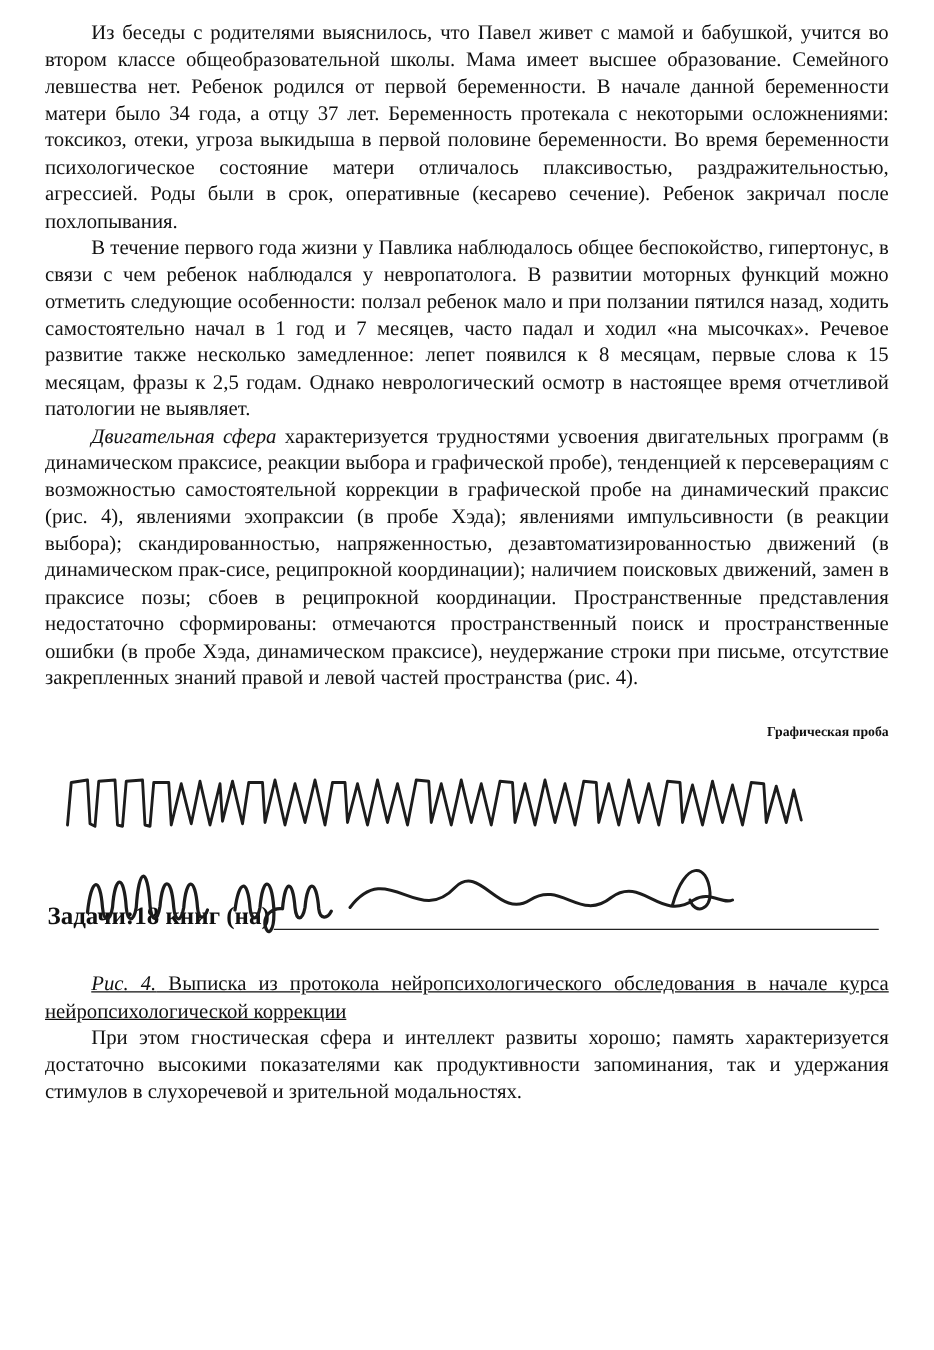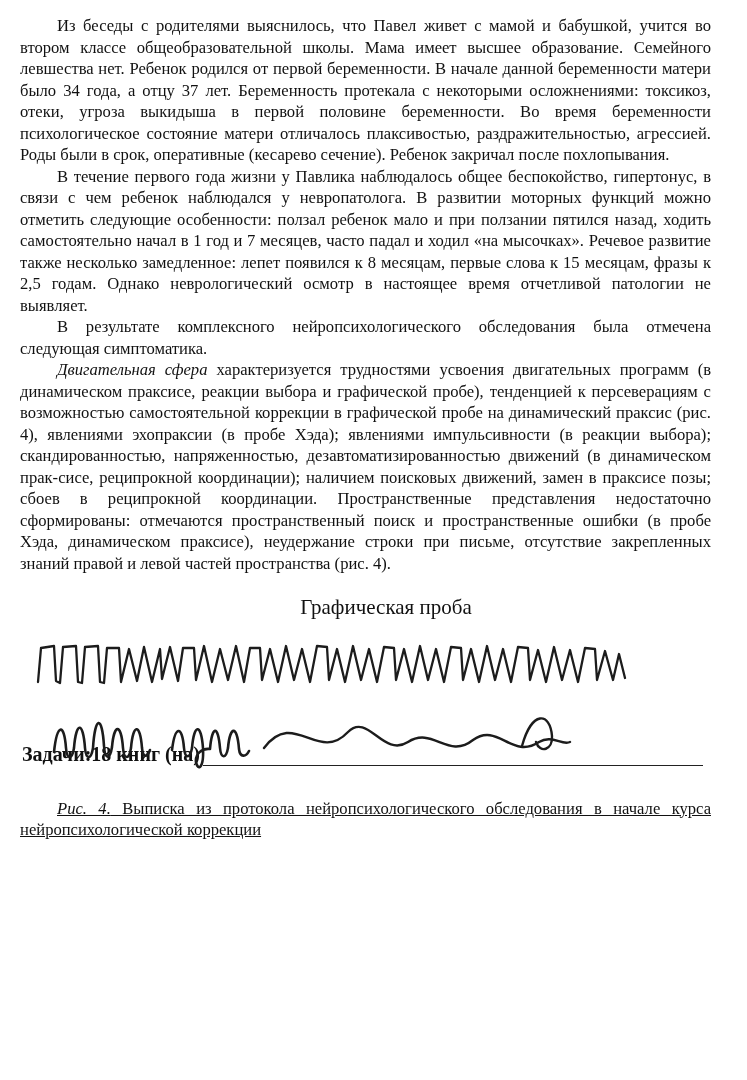--- a/index.html
+++ b/index.html
@@ -8,35 +8,35 @@
   }
   body {
     width: 747px; height: 1080px;
     overflow: hidden;
     font-family: "Liberation Serif", serif;
     color: #111;
   }
   .page {
     box-sizing: border-box;
     width: 747px; height: 1080px;
-    padding: 15px 36px 0 20px;
+    padding: 15px 36px 0 36px;
     font-size: 16.6px;
     line-height: 21.5px;
     text-align: justify;
   }
   p.para {
     margin: 0;
     text-indent: 37px;
   }
   .fig-heading {
-    font-weight: normal;
-    font-size: 21px;
+    font-weight: bold;
+    font-size: 11px;
     margin: 23px 0 0 0;
     text-indent: 41px;
-    text-align: center;
+    text-align: right;
   }
   .figure-graphic {
     margin: 15px 0 0 14px;
     height: 58px;
   }
   .figure-writing {
     position: relative;
     height: 76px;
     margin: 8px 2px 0 2px;
   }
@@ -73,21 +73,20 @@
 </style>
 </head>
 <body>
 
 <div class="page">
 
   <p class="para">Из беседы с родителями выяснилось, что Павел живет с мамой и бабушкой, учится во втором классе общеобразовательной школы. Мама имеет высшее образование. Семейного левшества нет. Ребенок родился от первой беременности. В начале данной беременности матери было 34 года, а отцу 37 лет. Беременность протекала с некоторыми осложнениями: токсикоз, отеки, угроза выкидыша в первой половине беременности. Во время беременности психологическое состояние матери отличалось плаксивостью, раздражительностью, агрессией. Роды были в срок, оперативные (кесарево сечение). Ребенок закричал после похлопывания.</p>
 
   <p class="para">В течение первого года жизни у Павлика наблюдалось общее беспокойство, гипертонус, в связи с чем ребенок наблюдался у невропатолога. В развитии моторных функций можно отметить следующие особенности: ползал ребенок мало и при ползании пятился назад, ходить самостоятельно начал в 1 год и 7 месяцев, часто падал и ходил «на мысочках». Речевое развитие также несколько замедленное: лепет появился к 8 месяцам, первые слова к 15 месяцам, фразы к 2,5 годам. Однако неврологический осмотр в настоящее время отчетливой патологии не выявляет.</p>
 
-  <p class="para">В результате комплексного нейропсихологического обследования была отмечена следующая симптоматика.</p>
 
 
   <p class="para"><i>Двигательная сфера</i><span> характеризуется трудностями усвоения двигательных программ (в динамическом праксисе, реакции выбора и графической пробе), тенденцией к персеверациям с возможностью самостоятельной коррекции в графической пробе на динамический праксис (рис. 4), явлениями эхопраксии (в пробе Хэда); явлениями импульсивности (в реакции выбора); скандированностью, напряженностью, дезавтоматизированностью движений (в динамическом прак-сисе, реципрокной координации); наличием поисковых движений, замен в праксисе позы; сбоев в реципрокной координации. Пространственные представления недостаточно сформированы: отмечаются пространственный поиск и пространственные ошибки (в пробе Хэда, динамическом праксисе), неудержание строки при письме, отсутствие закрепленных знаний правой и левой частей пространства (рис. 4).</span></p>
 
   <p class="fig-heading">Графическая проба</p>
 
   <div class="figure-graphic">
     <svg width="620" height="58" viewBox="0 0 620 58">
       <path class="ink" stroke-width="2.3" d="M4,48 L7,14 L20,12 L22,47
         L26,49 L29,13 L42,12 L44,48
@@ -133,14 +132,15 @@
       <path class="ink" stroke-width="2.4" d="M214,48 C244,8 268,64 298,32 C318,12 333,58 358,42
            C383,26 398,60 423,40 C448,22 462,60 489,42
            C502,34 512,46 520,42"></path>
       <path class="ink" stroke-width="2.4" d="M472,46 C482,10 500,12 502,36 C503,50 490,54 486,42"></path>
     </svg>
   </div>
 
   <p class="caption"><i>Рис. 4.</i><span> Выписка из протокола нейропсихологического обследования в начале курса нейропсихологической коррекции</span></p>
 
 
+  <p class="para closing-2">При этом гностическая сфера и интеллект развиты хорошо; память характеризуется достаточно высокими показателями как продуктивности запоминания, так и удержания стимулов в слухоречевой и зрительной модальностях.</p>
 
 </div>
 
 </body></html>

